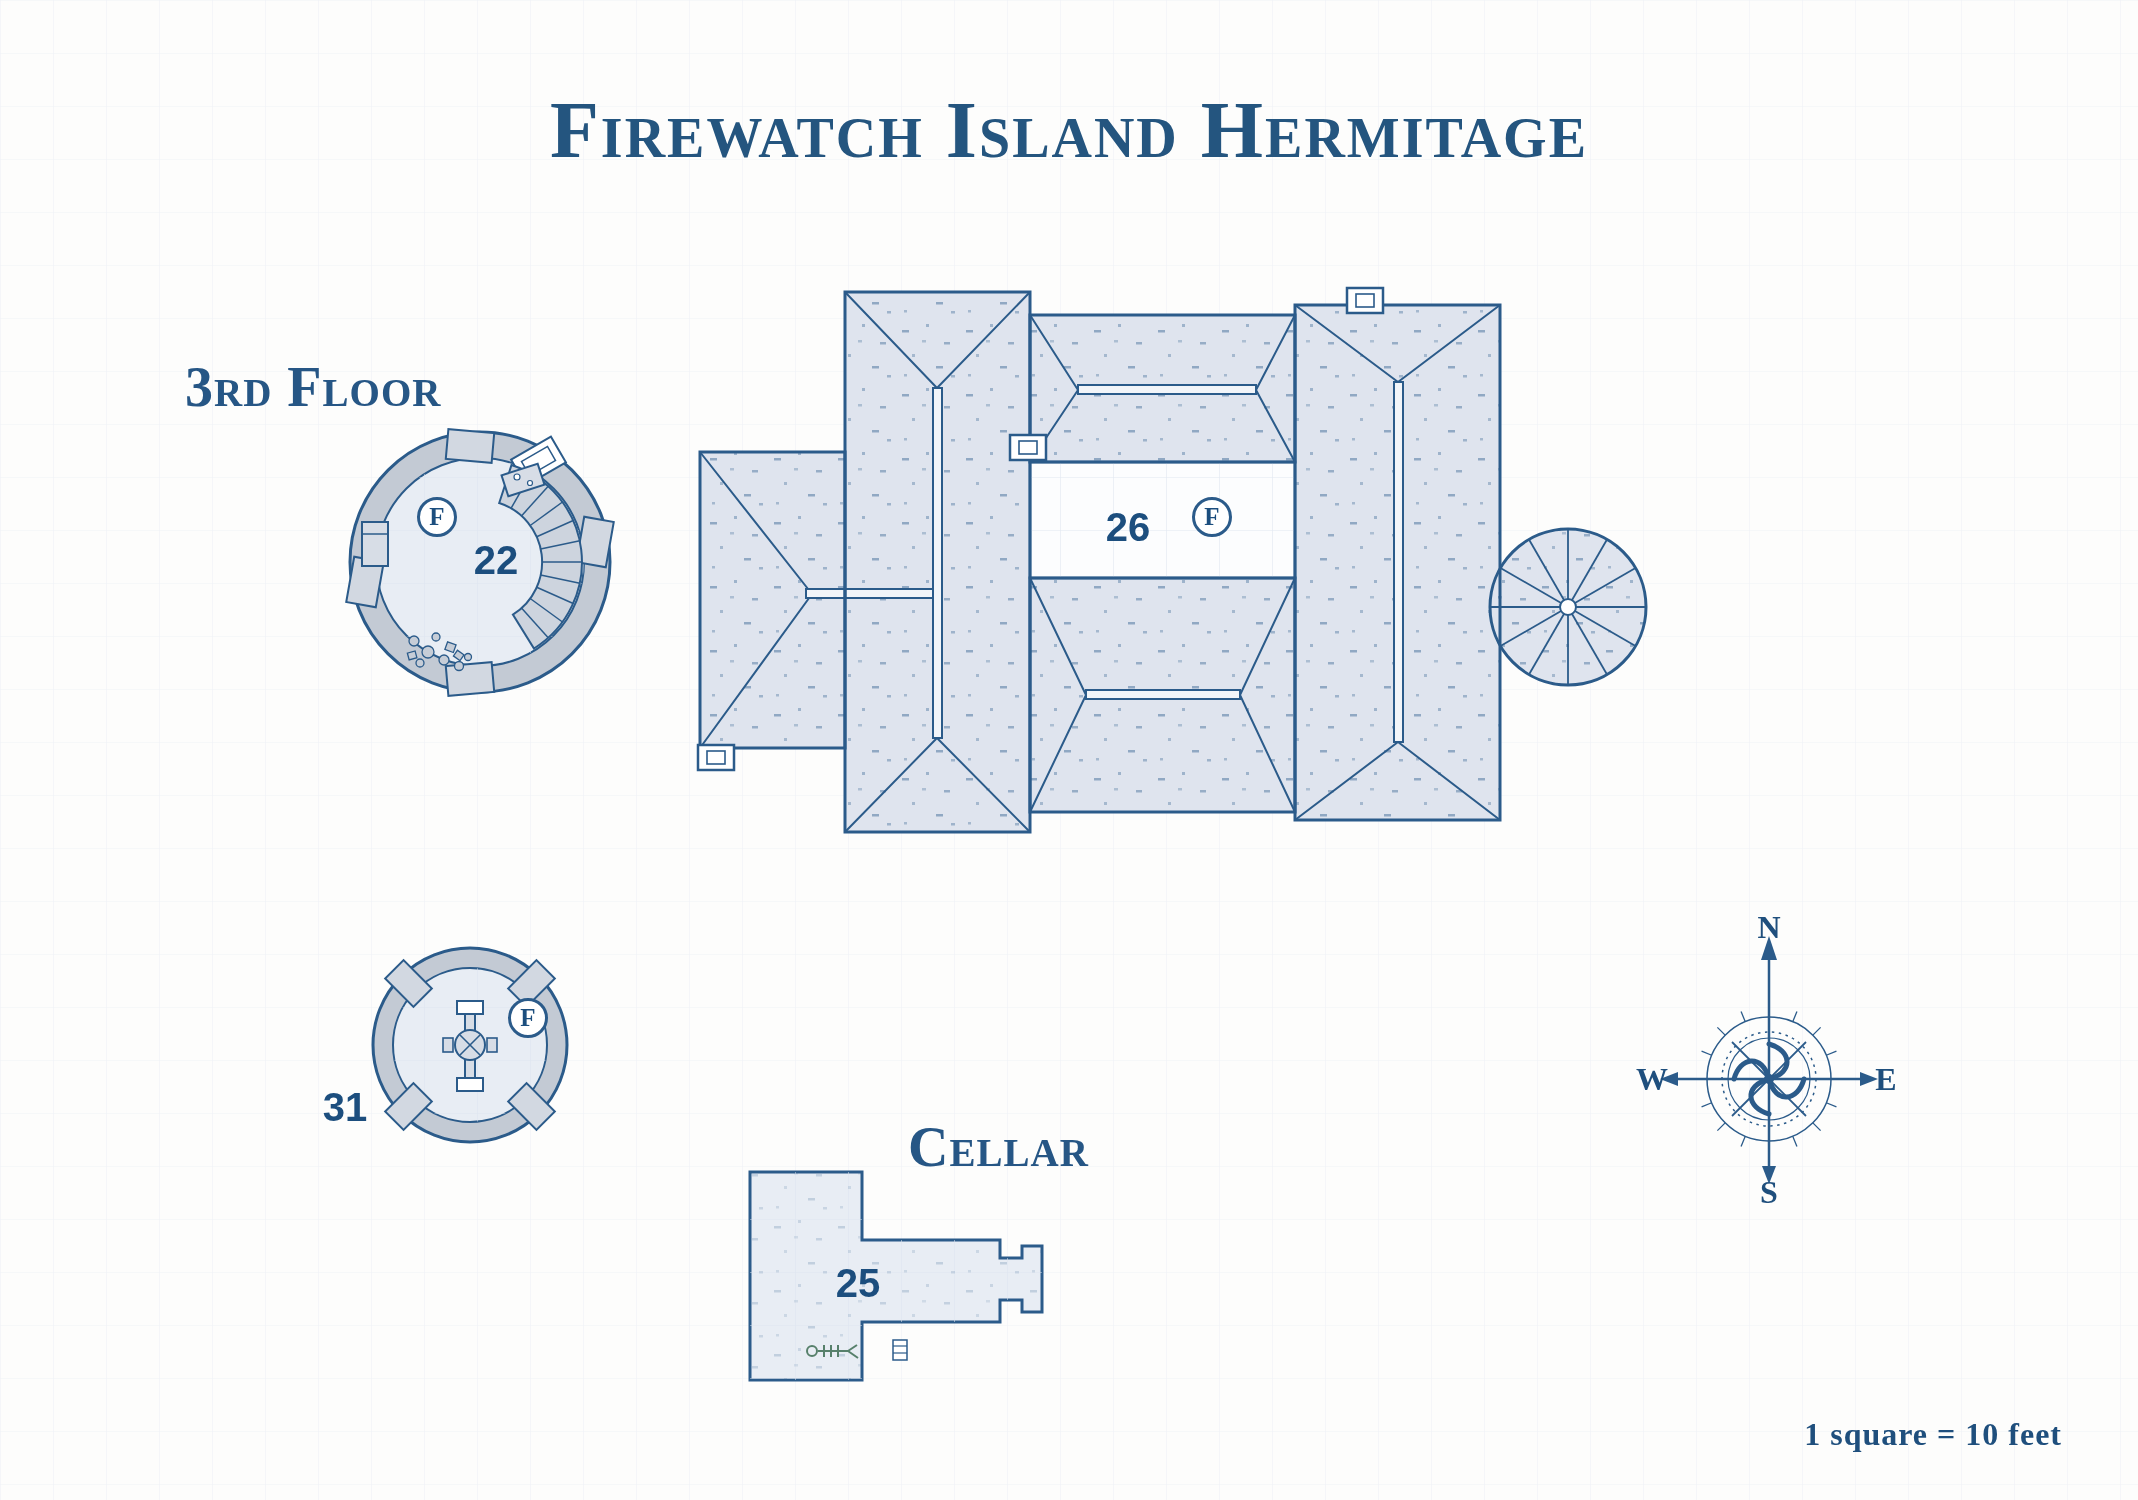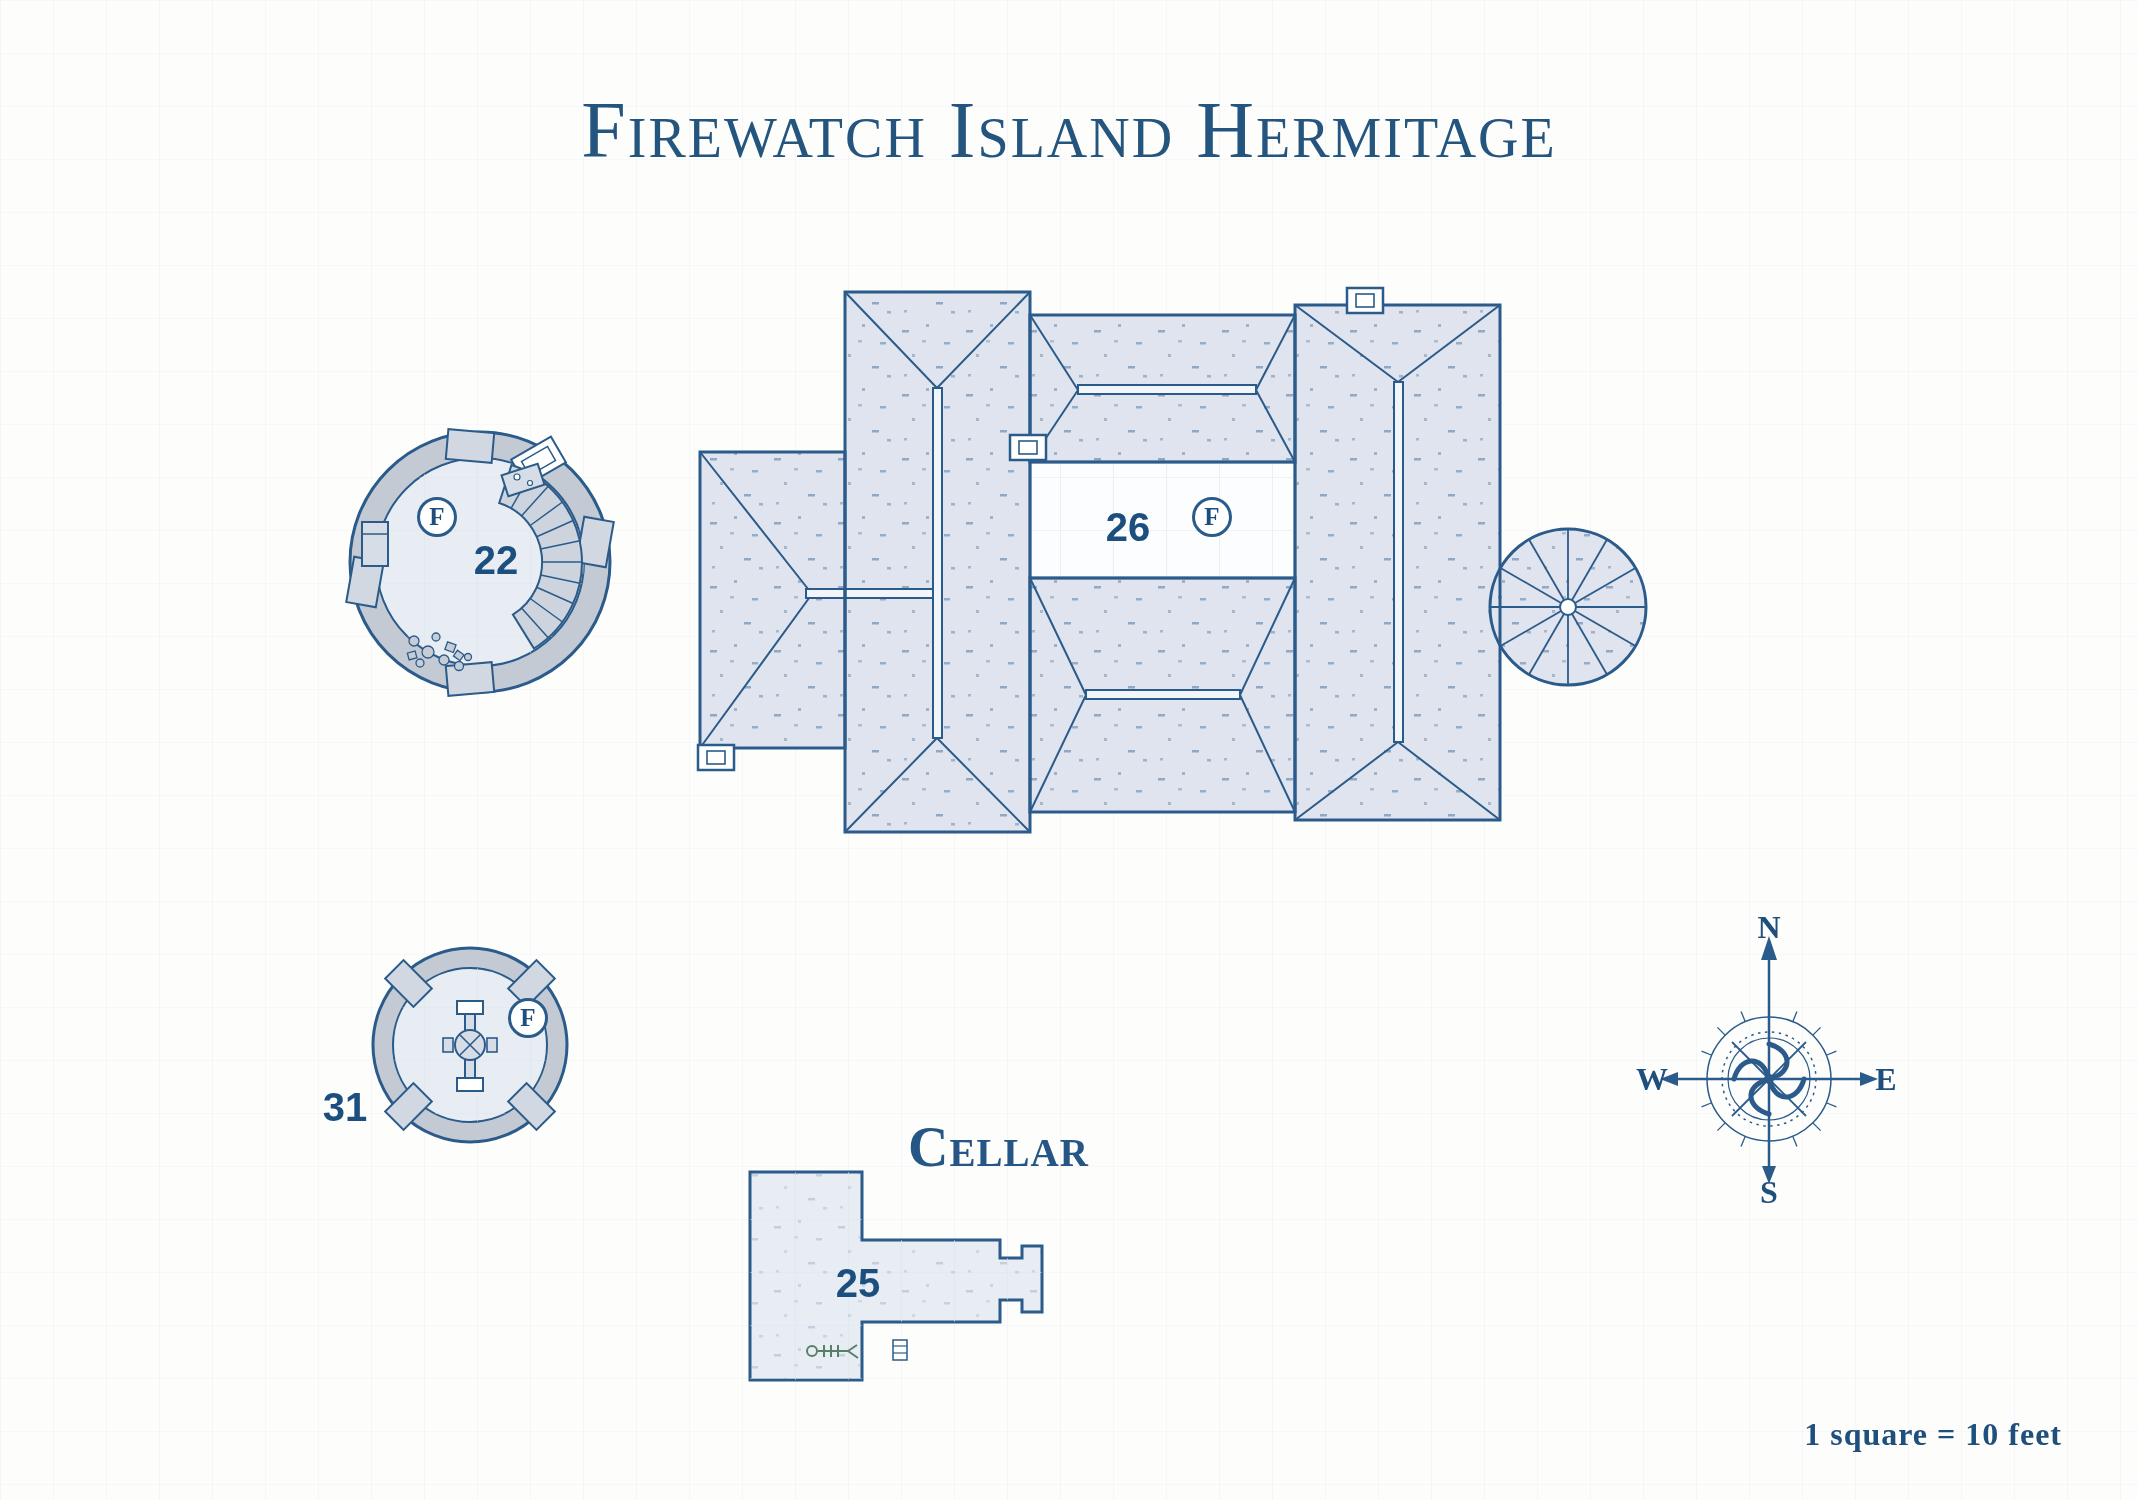--- a/index.html
+++ b/index.html
@@ -4,21 +4,21 @@
 <style>
   html,body { margin:0; padding:0; background:#e8e8e8; }
   .canvas {
     position:relative; width:2138px; height:1500px;
     background:#fdfdfc; overflow:hidden;
     font-family:"Liberation Serif", serif;
   }
   .svg-layer { position:absolute; left:0; top:0; }
   .map-title {
     position:absolute; margin:0; top:85px; left:50%; transform:translateX(-50%);
-    font-family:"Liberation Serif", serif; font-weight:400; font-variant:small-caps;
+    font-family:"Liberation Serif", serif; font-weight:700; font-variant:small-caps;
     font-size:80px; letter-spacing:2px; color:#24557f; white-space:nowrap;
   }
   .floor-label {
     position:absolute; font-family:"Liberation Serif", serif; font-weight:700;
     font-variant:small-caps; font-size:56px; line-height:1.1; letter-spacing:1px;
     color:#265685; white-space:nowrap;
   }
   .room-num {
     position:absolute; transform:translate(-50%,-50%);
     font-family:"Liberation Sans", sans-serif; font-weight:700;
@@ -288,20 +288,21 @@
       <use href="#hook"></use>
       <use href="#hook" transform="rotate(90 1769 1079)"></use>
       <use href="#hook" transform="rotate(180 1769 1079)"></use>
       <use href="#hook" transform="rotate(270 1769 1079)"></use>
       <circle cx="1769" cy="1079" r="5" fill="#2b5b8a" stroke="none"></circle>
     </g>
   </svg>
 
   <h1 class="map-title">Firewatch Island Hermitage</h1>
 
+  <div class="floor-label" style="left:185px; top:357px;">3rd Floor</div>
   <div class="floor-label" style="left:908px; top:1117px;">Cellar</div>
 
   <div class="room-num" style="left:480px; top:560px;margin-left:16px;">22</div>
   <div class="room-num" style="left:1128px; top:527px;">26</div>
   <div class="room-num" style="left:345px; top:1107px;">31</div>
   <div class="room-num" style="left:858px; top:1283px;">25</div>
 
   <div class="f-marker" style="left:437px; top:517px;">F</div>
   <div class="f-marker" style="left:1212px; top:517px;">F</div>
   <div class="f-marker" style="left:528px; top:1018px;">F</div>

